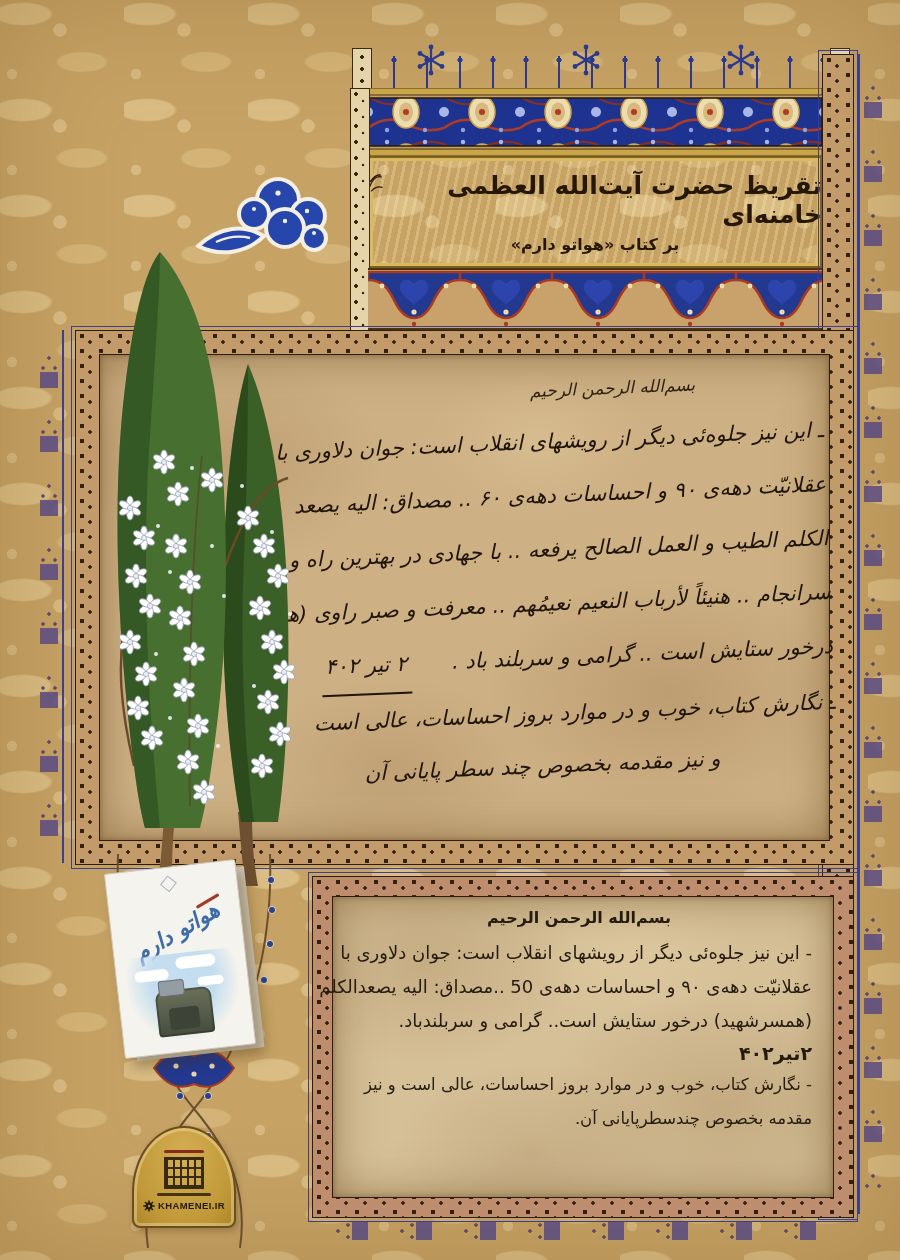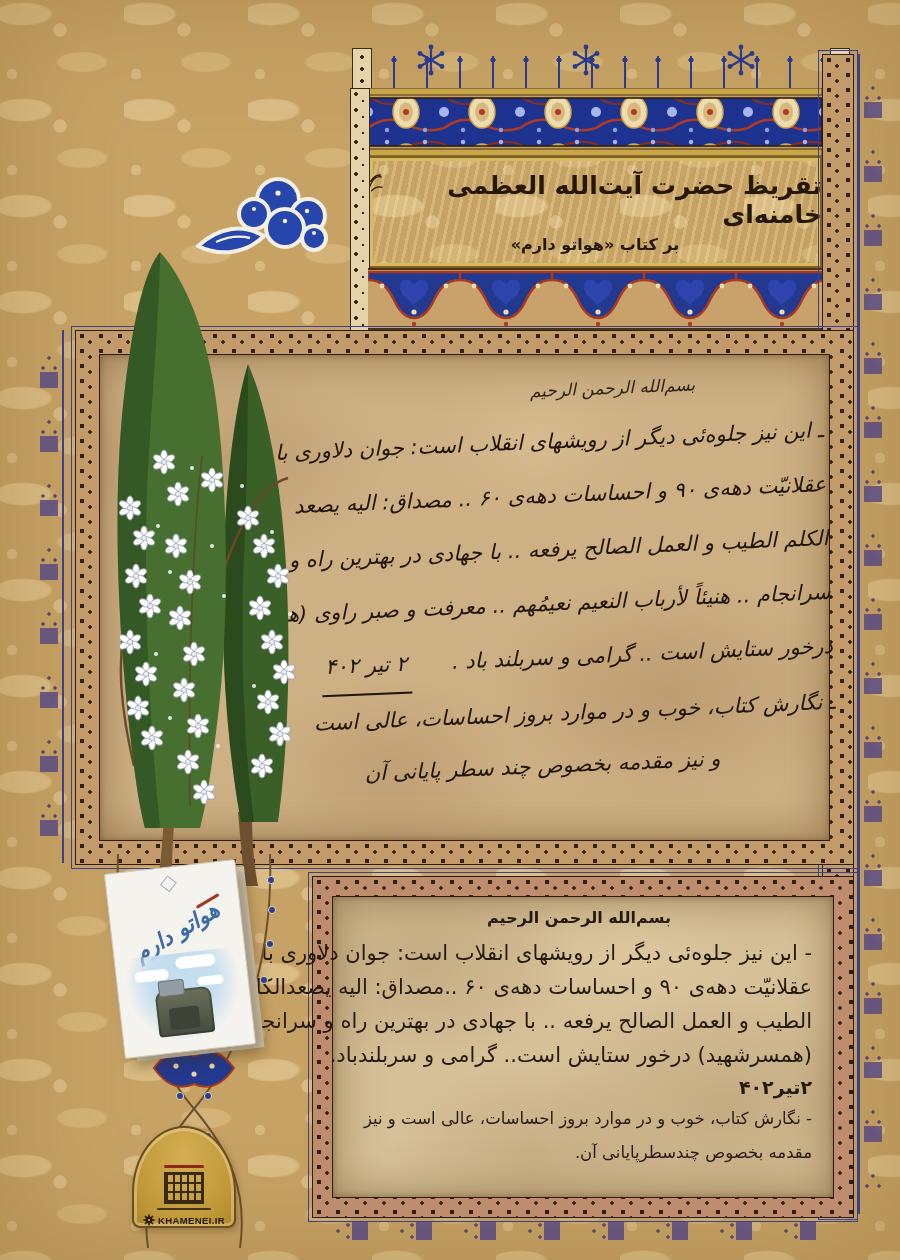--- a/index.html
+++ b/index.html
@@ -87,21 +87,21 @@
   .ms-bismillah{font-size:17px;text-align:center;width:55%;margin:0 12% 14px auto;opacity:.92;}
   .ms-line{font-size:21px;line-height:54px;white-space:nowrap;text-align:right;}
   .ms-date{display:inline-block;border-bottom:2px solid #1f1306;padding:0 4px 1px 4px;margin-right:34px;}
   .ms-post{font-size:21px;line-height:52px;white-space:nowrap;text-align:center;padding-left:40px;}
   .ms-post.second{padding-left:0;padding-right:60px;}
 
   
   .transcript{left:332px;top:896px;width:500px;height:300px;direction:rtl;color:#241a0e;
     padding:12px 20px 0 14px;box-sizing:border-box;}
   .tr-bismillah{font-weight:bold;font-size:16px;text-align:center;margin-bottom:9px;}
-  .tr-line{font-size:21px;line-height:34px;white-space:nowrap;text-align:right;}
+  .tr-line{font-size:18px;line-height:34px;white-space:nowrap;text-align:right;}
   .tr-date{font-size:19px;font-weight:bold;line-height:30px;text-align:right;}
   .tr-post{font-size:16.5px;line-height:34px;white-space:nowrap;}
 
   
   .book{left:114px;top:866px;width:130px;height:184px;transform:rotate(-6.5deg);
     background:#f5f3ed;border:1px solid #cfc9ba;border-radius:2px;
     box-shadow:8px 10px 14px rgba(70,45,10,.38), 10px 6px 0 -2px #d9d2c0;}
   .book-crest{position:absolute;left:56px;top:10px;width:10px;height:10px;border:1.5px solid #a9b2bf;transform:rotate(45deg);}
   .book-redmark{position:absolute;right:18px;top:36px;width:26px;height:3px;background:#a23a2a;transform:rotate(-24deg);border-radius:2px;}
   .book-title{position:absolute;left:0;right:0;top:52px;text-align:center;transform:rotate(-24deg);
@@ -110,21 +110,21 @@
     background:radial-gradient(ellipse at 50% 32%, #c4def0 0 42%, rgba(196,222,240,0) 74%);}
   .cloud-s{position:absolute;background:#fff;border-radius:10px;}
   .pack{position:absolute;left:26px;bottom:4px;width:56px;height:46px;border-radius:9px 9px 4px 4px;
     background:linear-gradient(#6a705a,#474d3f);box-shadow:inset 0 0 0 2px rgba(30,34,26,.35);}
   .pack-pocket{position:absolute;left:12px;top:18px;width:30px;height:22px;background:#3d4437;border-radius:4px;}
   .pack-box{position:absolute;left:4px;top:-10px;width:24px;height:14px;background:#949ca4;border-radius:3px;border:1px solid #6a7076;}
   .seal{left:132px;top:1126px;width:104px;height:102px;
     background:radial-gradient(ellipse at 50% 30%, #d4ae52, #c09838 70%, #a98428);
     border:2px solid #6b4e20;border-radius:52px 52px 8px 8px / 66px 66px 8px 8px;
     box-shadow:inset 0 0 0 3px rgba(255,242,200,.35), 2px 3px 6px rgba(70,45,10,.3);
-    display:flex;flex-direction:column;align-items:center;justify-content:flex-end;gap:4px;padding-top:8px;box-sizing:border-box;}
+    display:flex;flex-direction:column;align-items:center;justify-content:center;gap:4px;padding-top:8px;box-sizing:border-box;}
   .seal-line-red{width:40px;height:3px;background:#8a2a1a;border-radius:2px;}
   .seal-block{width:36px;height:28px;border:2px solid #241a08;
     background-image:repeating-linear-gradient(90deg,#241a08 0 2px,transparent 2px 7px),
                      repeating-linear-gradient(0deg,#241a08 0 2px,transparent 2px 9px);
     opacity:.88;}
   .seal-line-dark{width:54px;height:2.5px;background:#241a08;border-radius:2px;opacity:.8;}
   .seal-site{display:flex;align-items:center;gap:3px;font-family:"Liberation Sans",sans-serif;
     font-size:9.5px;font-weight:bold;color:#241a08;letter-spacing:.4px;}
 </style>
 </head>
@@ -354,22 +354,21 @@
         <circle cx="124" cy="63" r="2"></circle>
     </g>
     <path d="M26,72 Q44,64 60,68" stroke="#f3efe2" stroke-width="2.4" fill="none"></path>
   </svg>
 
   <div class="abs dotband bottom-frame"></div>
   <div class="parchment bottom-parch"></div>
   <div class="abs transcript">
     <div class="tr-bismillah">بسم‌الله الرحمن الرحیم</div>
     <div class="tr-line">- این نیز جلوه‌ئی دیگر از رویشهای انقلاب است: جوان دلاوری با</div>
-    <div class="tr-line">عقلانیّت دهه‌ی ۹۰ و احساسات دهه‌ی ۶۰ ..مصداق: الیه یصعدالکلم</div>
-    <div class="tr-line">الطیب و العمل الصالح یرفعه .. با جهادی در بهترین راه و سرانجامی</div>
+    <div class="tr-line">عقلانیّت دهه‌ی ۹۰ و احساسات دهه‌ی 50 ..مصداق: الیه یصعدالکلم</div>
     <div class="tr-line">(همسرشهید) درخور ستایش است.. گرامی و سربلندباد.</div>
     <div class="tr-date">۲تیر۴۰۲</div>
     <div class="tr-post">- نگارش کتاب، خوب و در موارد بروز احساسات، عالی است و نیز</div>
     <div class="tr-post">مقدمه بخصوص چندسطرپایانی آن.</div>
   </div>
   <div class="abs sprigs-h" style="left:330px;top:1222px;width:510px;"></div>
 
   <svg class="abs" style="left:92px;top:852px;" width="210" height="400" viewBox="0 0 210 400">
     <g stroke="#6b5030" stroke-width="2" fill="none">
       <path d="M26,2 C22,120 62,210 103,258 C138,300 156,340 148,396"></path>

